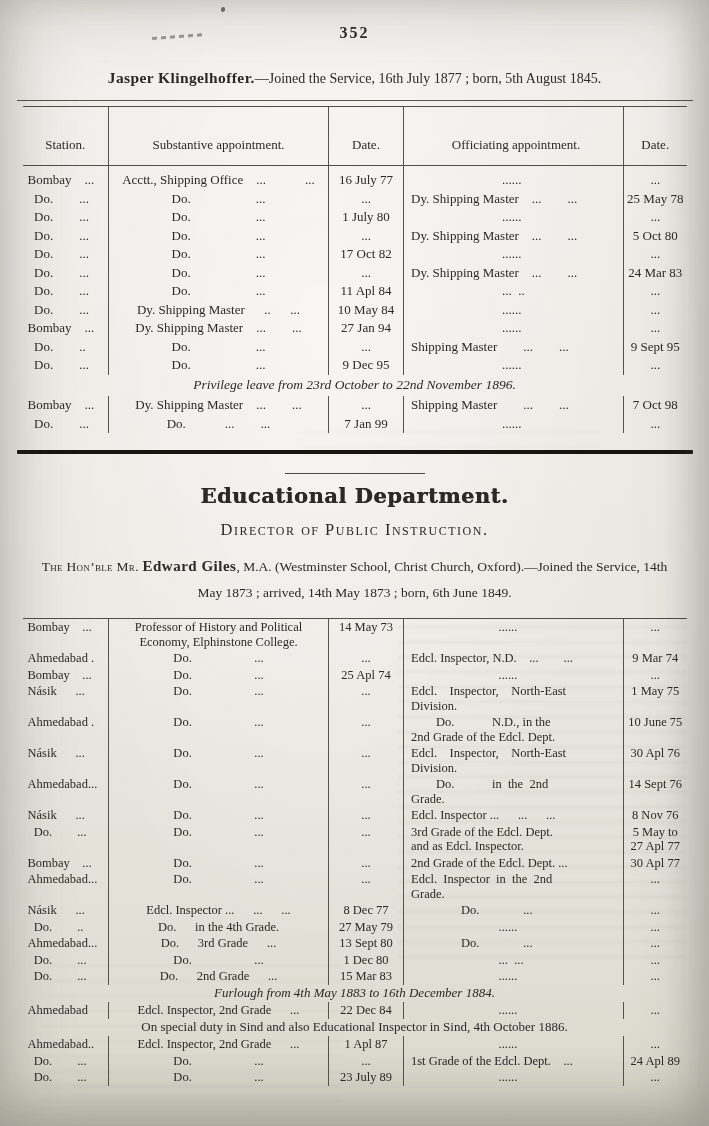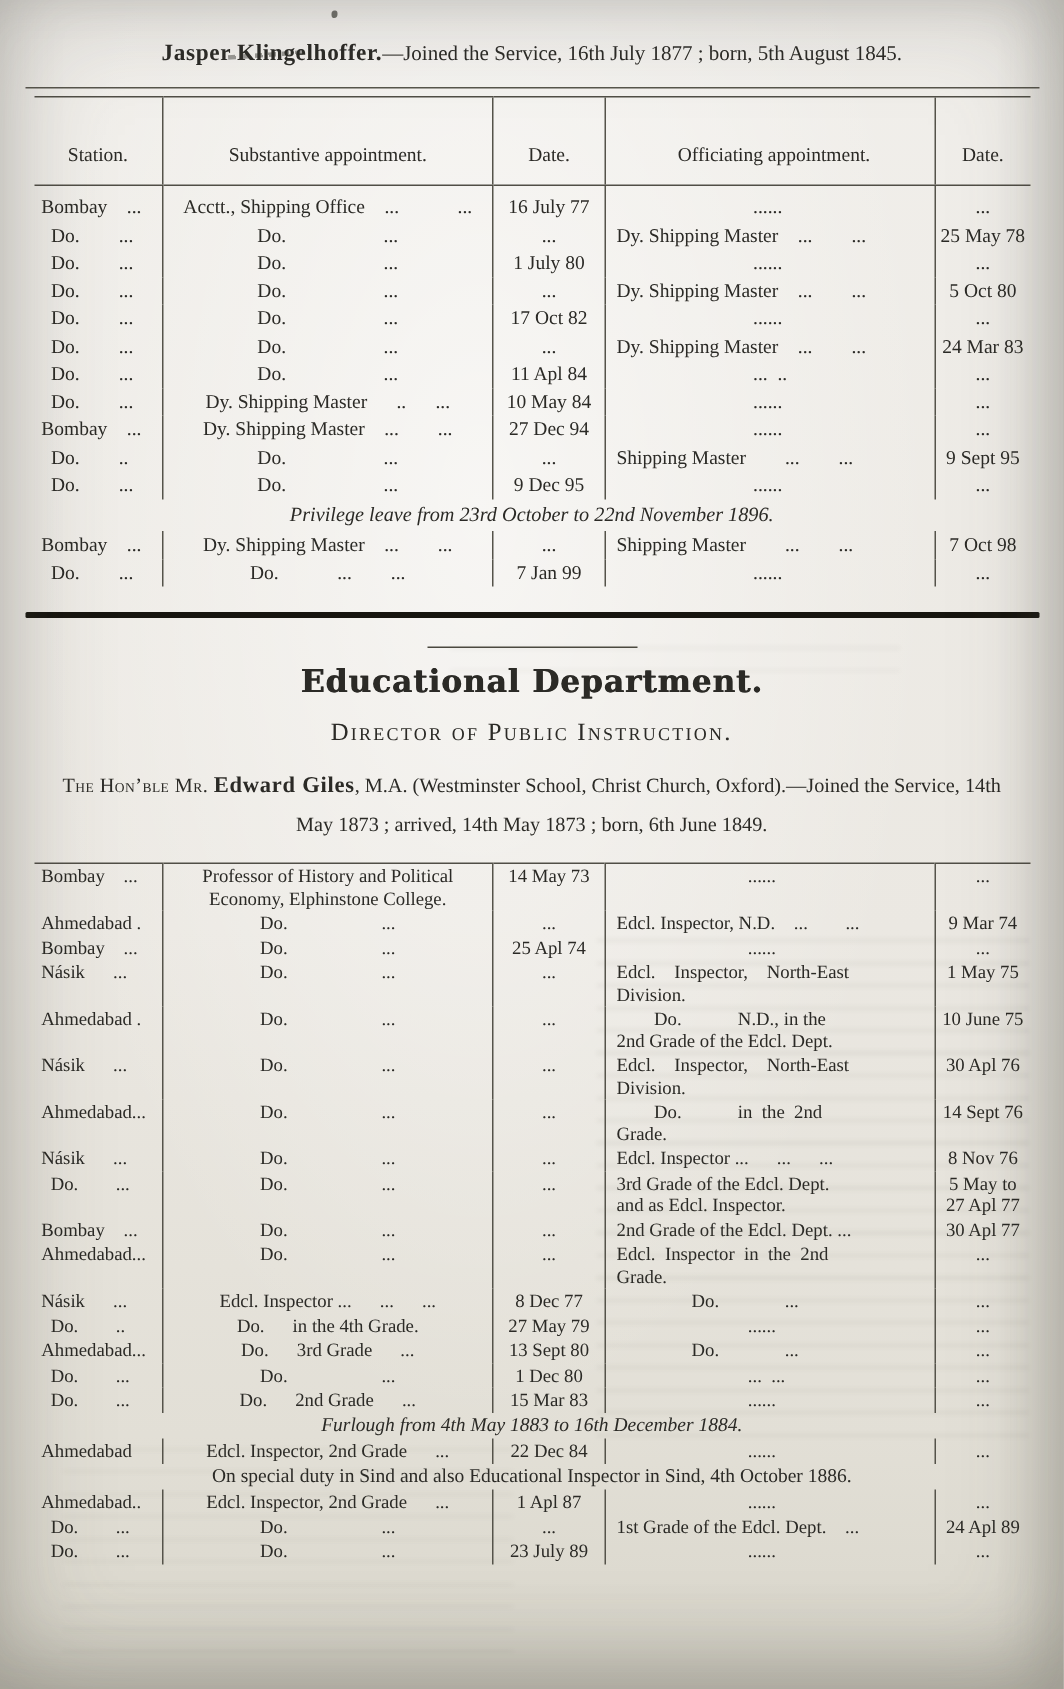--- a/index.html
+++ b/index.html
@@ -57,20 +57,21 @@
 </head>
 <body>
 
 <div class="page">
   <div class="speck"></div>
   <div class="dashes"></div>
   <div class="ghost g1"></div>
   <div class="ghost g2"></div>
   <div class="ghost g3"></div>
 
+  <div class="pageno">352</div>
 
   <p class="rec-head"><span class="nm">Jasper Klingelhoffer.</span><span>—Joined the Service, 16th July 1877 ; born, 5th August 1845.</span></p>
 
   <div class="trule"></div>
   <table class="svc t1">
     <colgroup>
         <col style="width:86px">
         <col style="width:220px">
         <col style="width:75px">
         <col style="width:220px">
@@ -144,21 +145,21 @@
         <td class="c4">...</td>
       </tr>
       </tbody>
     <tbody>
     </tbody>
     <tbody>
 
     <tr>
         <td class="c0">Bombay ...</td>
         <td class="c1">Dy. Shipping Master ...  ...</td>
-        <td class="c2">27 Dec 94</td>
+        <td class="c2">27 Jan 94</td>
         <td class="c3">       ......</td>
         <td class="c4">...</td>
       </tr>
         <tr>
         <td class="c0"> Do.  ..</td>
         <td class="c1">Do.     ...</td>
         <td class="c2">...</td>
         <td class="c3">Shipping Master  ...  ...</td>
         <td class="c4">9 Sept 95</td>
       </tr>

